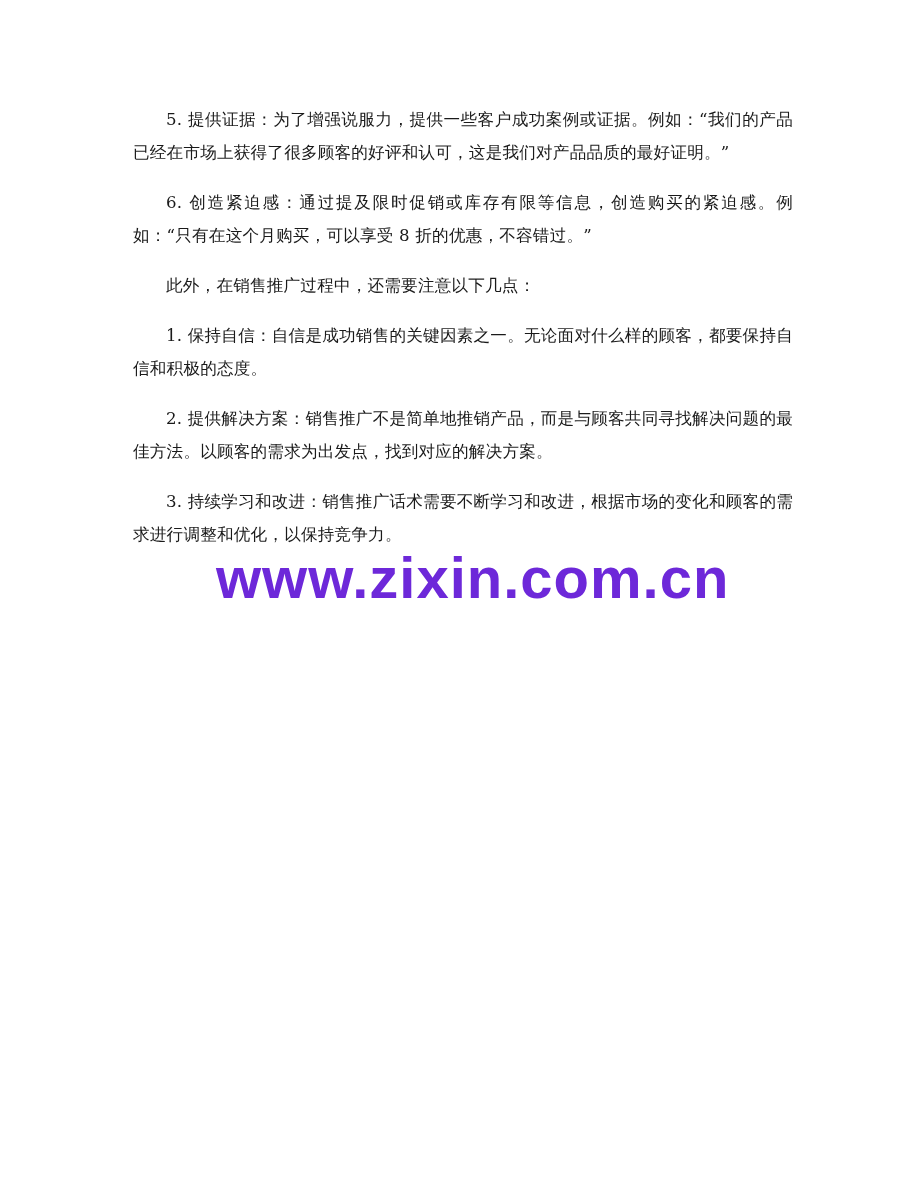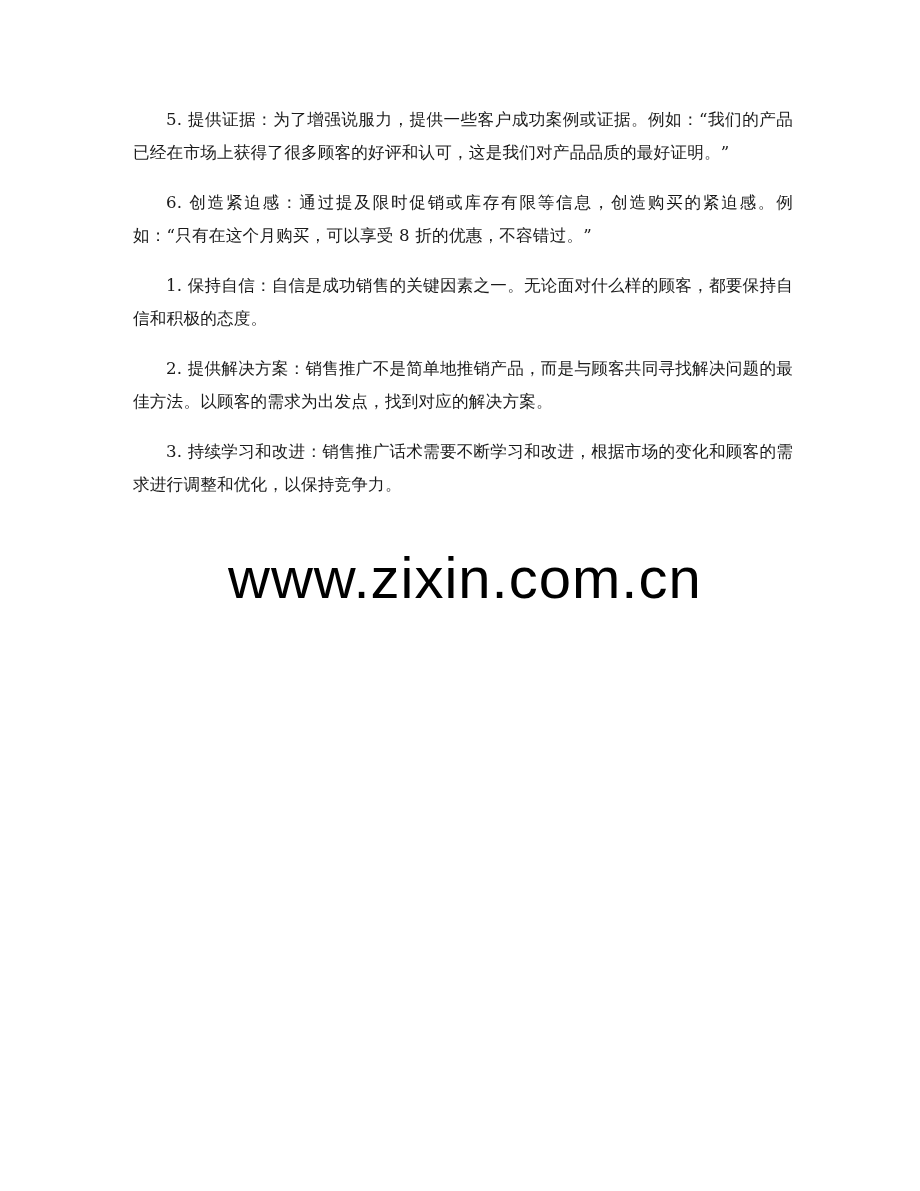--- a/index.html
+++ b/index.html
@@ -25,37 +25,39 @@
       margin: 0 0 17px 0;
       font-size: 16.6px;
       line-height: 33px;
       text-indent: 33px;
       text-align: justify;
       letter-spacing: 0.2px;
       word-break: break-all;
     }
     .watermark {
       position: absolute;
-      left: 228px;
+      left: 216px;
       top: 548px;
       font-family: "Liberation Sans", "DejaVu Sans", sans-serif;
       font-size: 58px;
       line-height: 60px;
-      color: #000000;
+      color: #6d28d9;
       letter-spacing: 1px;
       z-index: 0;
       white-space: nowrap;
       user-select: none;
+      font-weight: bold;
     }
     .page { z-index: 1; }
   </style>
 </head>
 <body>
 
 <div class="watermark">www.zixin.com.cn</div>
 
 <div class="page">
   <p class="para">5. 提供证据：为了增强说服力，提供一些客户成功案例或证据。例如：“我们的产品已经在市场上获得了很多顾客的好评和认可，这是我们对产品品质的最好证明。”</p>
   <p class="para">6. 创造紧迫感：通过提及限时促销或库存有限等信息，创造购买的紧迫感。例如：“只有在这个月购买，可以享受 8 折的优惠，不容错过。”</p>
+  <p class="para">此外，在销售推广过程中，还需要注意以下几点：</p>
   <p class="para">1. 保持自信：自信是成功销售的关键因素之一。无论面对什么样的顾客，都要保持自信和积极的态度。</p>
   <p class="para">2. 提供解决方案：销售推广不是简单地推销产品，而是与顾客共同寻找解决问题的最佳方法。以顾客的需求为出发点，找到对应的解决方案。</p>
   <p class="para">3. 持续学习和改进：销售推广话术需要不断学习和改进，根据市场的变化和顾客的需求进行调整和优化，以保持竞争力。</p>
 </div>
 
 </body></html>

